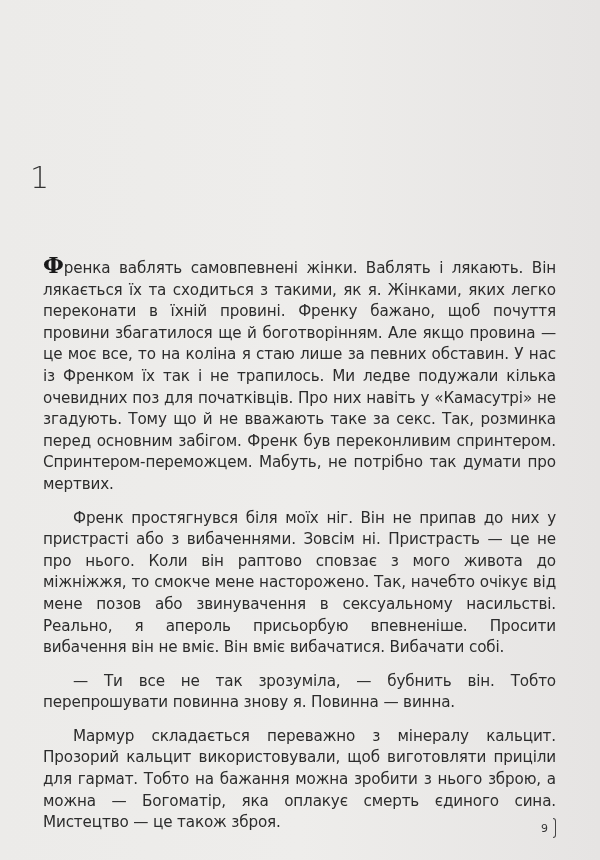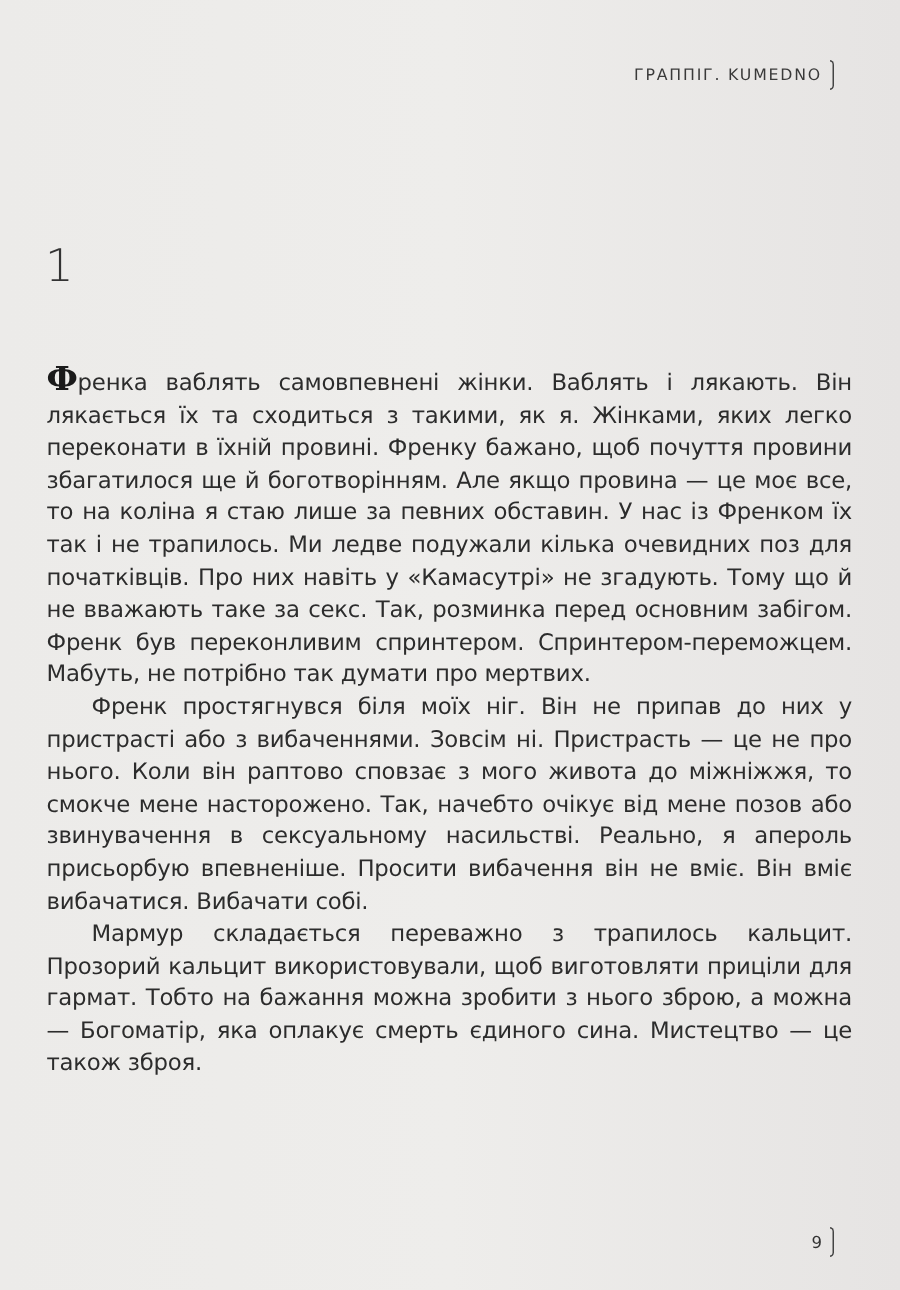--- a/index.html
+++ b/index.html
@@ -58,21 +58,21 @@
       left: 31px;
       width: 537px;
       font-size: 15.2px;
       line-height: 21.6px;
       text-align: justify;
       color: #2c2c2c;
       font-family: "DejaVu Sans", sans-serif;
       letter-spacing: -0.15px;
     }
     .body-text p {
-      margin: 0;
+      margin: 12px;
       text-indent: 30px;
       hyphens: manual;
     }
     .body-text p.first {
       text-indent: 0;
     }
     .dropcap {
       font-weight: bold;
       font-size: 22px;
       line-height: 18px;
@@ -88,31 +88,28 @@
       display: flex;
       align-items: center;
       gap: 3px;
     }
   </style>
 </head>
 <body>
 
 <div class="page">
 
-  <div class="running-head">
-    <span>ГРАППІГ. KUMEDNO</span>
-    <span class="bracket"></span>
-  </div>
 
   <div class="chapter-number">1</div>
 
   <div class="body-text">
     <p class="first"><span class="dropcap">Ф</span><span>ренка ваблять самовпевнені жінки. Ваблять і лякають. Він лякається їх та сходиться з такими, як я. Жінками, яких легко переконати в їхній провині. Френку бажано, щоб почуття провини збагатилося ще й боготворінням. Але якщо провина — це моє все, то на коліна я стаю лише за певних обставин. У нас із Френком їх так і не трапилось. Ми ледве подужали кілька очевидних поз для початківців. Про них навіть у «Камасутрі» не згадують. Тому що й не вважають таке за секс. Так, розминка перед основним забігом. Френк був переконливим спринтером. Спринтером-переможцем. Мабуть, не потрібно так думати про мертвих.</span></p>
     <p>Френк простягнувся біля моїх ніг. Він не припав до них у пристрасті або з вибаченнями. Зовсім ні. Пристрасть — це не про нього. Коли він раптово сповзає з мого живота до міжніжжя, то смокче мене насторожено. Так, начебто очікує від мене позов або звинувачення в сексуальному насильстві. Реально, я апероль присьорбую впевненіше. Просити вибачення він не вміє. Він вміє вибачатися. Вибачати собі.</p>
-    <p>Мармур складається переважно з трапилось кальцит. Прозорий кальцит використовували, щоб виготовляти приціли для гармат. Тобто на бажання можна зробити з нього зброю, а можна — Богоматір, яка оплакує смерть єдиного сина. Мистецтво — це також зброя.</p>
+    <p>— Ти все не так зрозуміла, — бубнить він. Тобто перепрошувати повинна знову я. Повинна — винна.</p>
+    <p>Мармур складається переважно з мінералу кальцит. Прозорий кальцит використовували, щоб виготовляти приціли для гармат. Тобто на бажання можна зробити з нього зброю, а можна — Богоматір, яка оплакує смерть єдиного сина. Мистецтво — це також зброя.</p>
   </div>
 
   <div class="folio">
     <span>9</span>
     <span class="bracket"></span>
   </div>
 
 </div>
 
 </body></html>

